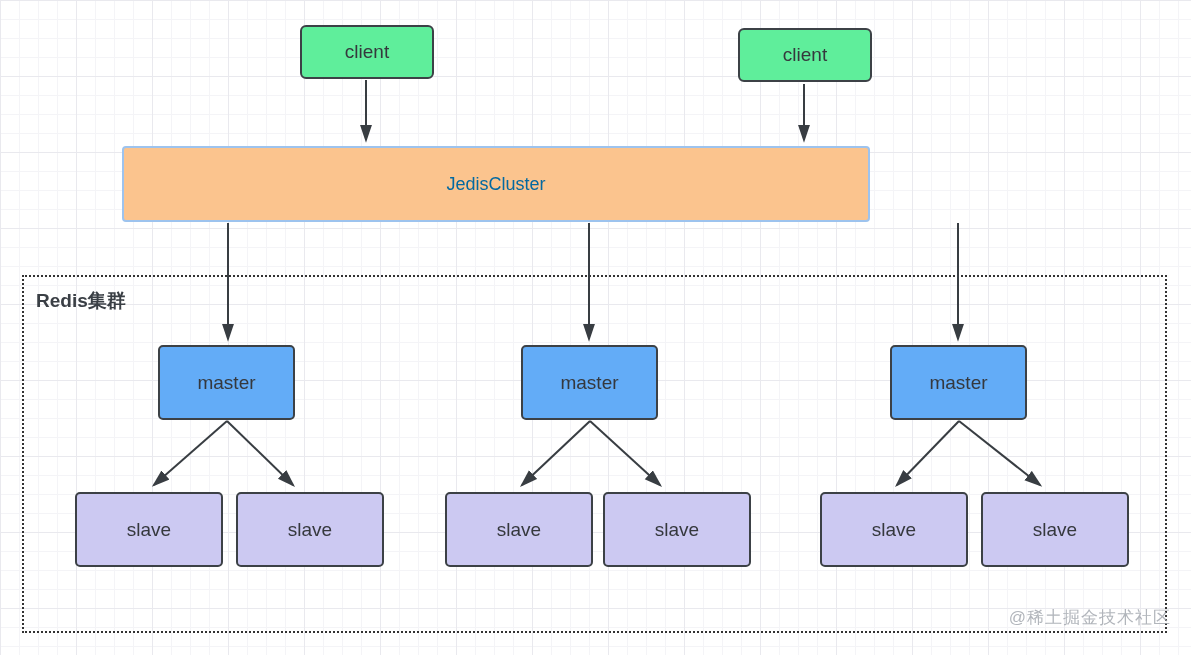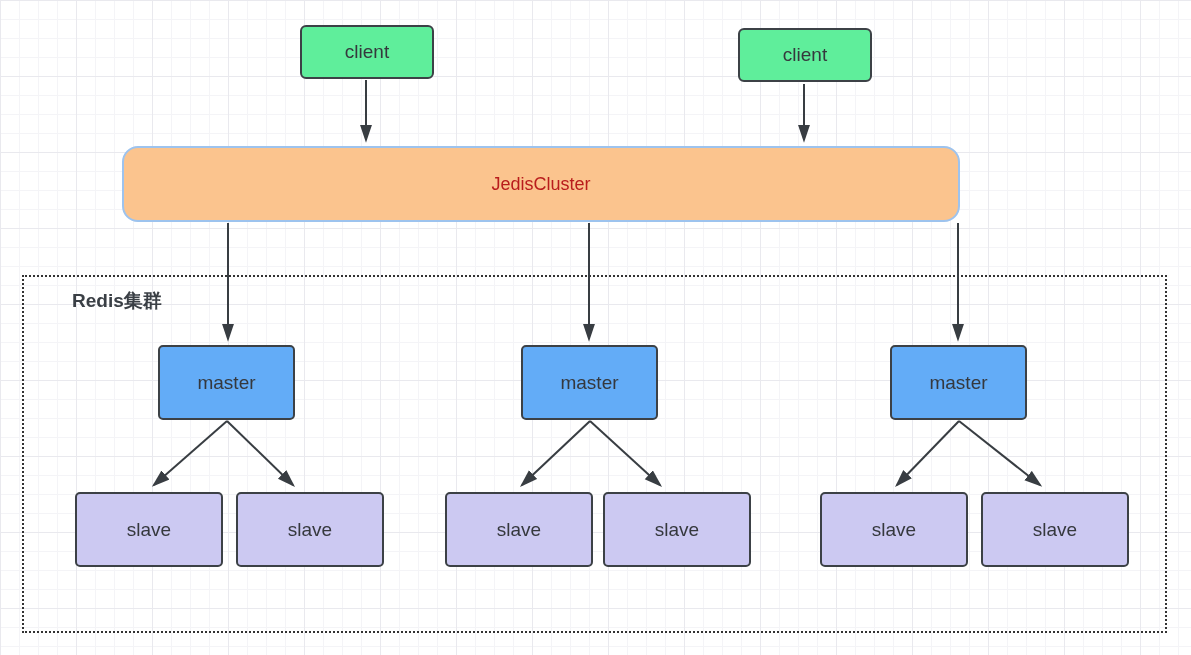--- a/index.html
+++ b/index.html
@@ -33,43 +33,42 @@
   .client {
     width: 134px; height: 54px;
     background: var(--client-fill, #5fee9b);
     border-radius: 6px;
   }
   #client1 { left: 300px; top: 25px; }
   #client2 { left: 738px; top: 28px; }
 
   .jediscluster {
     left: 122px; top: 146px;
-    width: 838px; height: 76px;
+    width: 748px; height: 76px;
     background: var(--jediscluster-fill, #fbc48e);
     border: 2px solid var(--jediscluster-border, #9dc3ee);
-    border-radius: 16px;
+    border-radius: 4px;
     font-size: 18px;
-    color: #b91c1c;
+    color: #0369a1;
   }
 
   .group-box {
     position: absolute;
     left: 22px; top: 275px;
     width: 1145px; height: 358px;
     box-sizing: border-box;
     border: 2px dotted var(--group-border, #333333);
     background: transparent;
   }
   .group-label {
     position: absolute;
     left: 36px; top: 288px;
     font-size: 19px;
     font-weight: bold;
     color: #3a3f45;
-    margin-left: 36px;
   }
 
   .master {
     width: 137px; height: 75px;
     background: var(--master-fill, #63acf7);
     border-radius: 5px;
   }
   #master1 { left: 158px; top: 345px; }
   #master2 { left: 521px; top: 345px; }
   #master3 { left: 890px; top: 345px; }
@@ -141,13 +140,14 @@
   <div class="node master" id="master2">master</div>
   <div class="node master" id="master3">master</div>
 
   <div class="node slave" id="slave1">slave</div>
   <div class="node slave" id="slave2">slave</div>
   <div class="node slave" id="slave3">slave</div>
   <div class="node slave" id="slave4">slave</div>
   <div class="node slave" id="slave5">slave</div>
   <div class="node slave" id="slave6">slave</div>
 
+  <div class="watermark">@稀土掘金技术社区</div>
 </div>
 
 </body></html>

